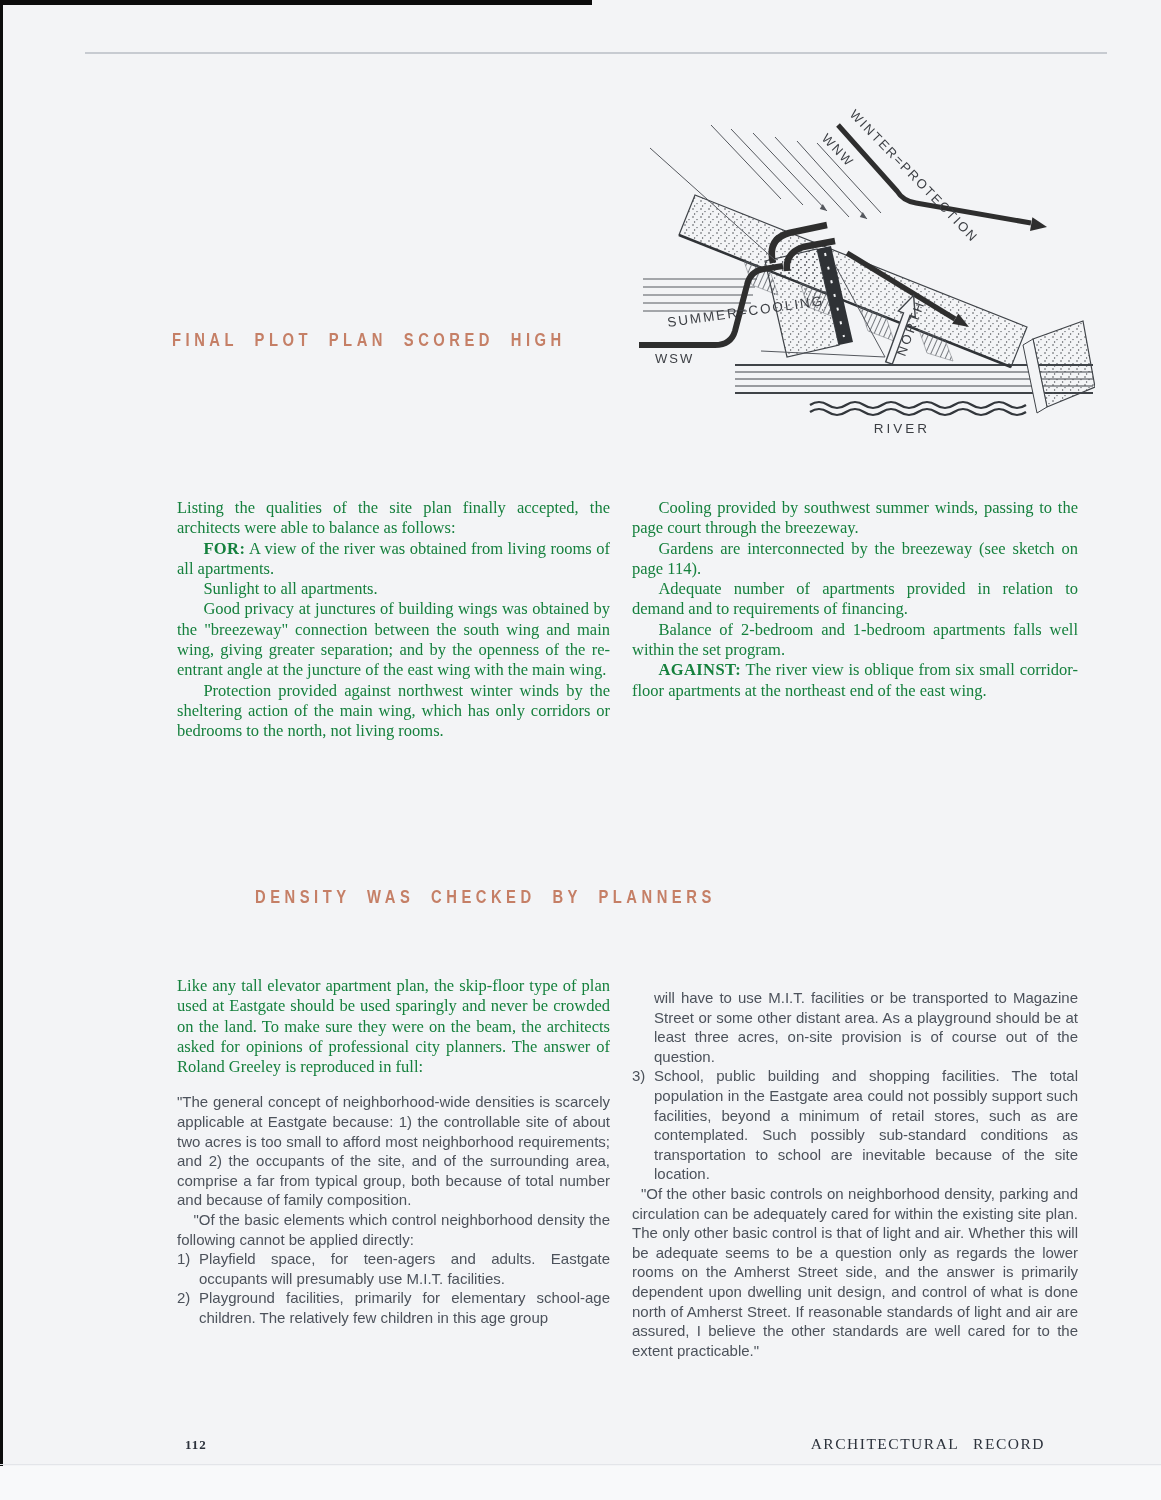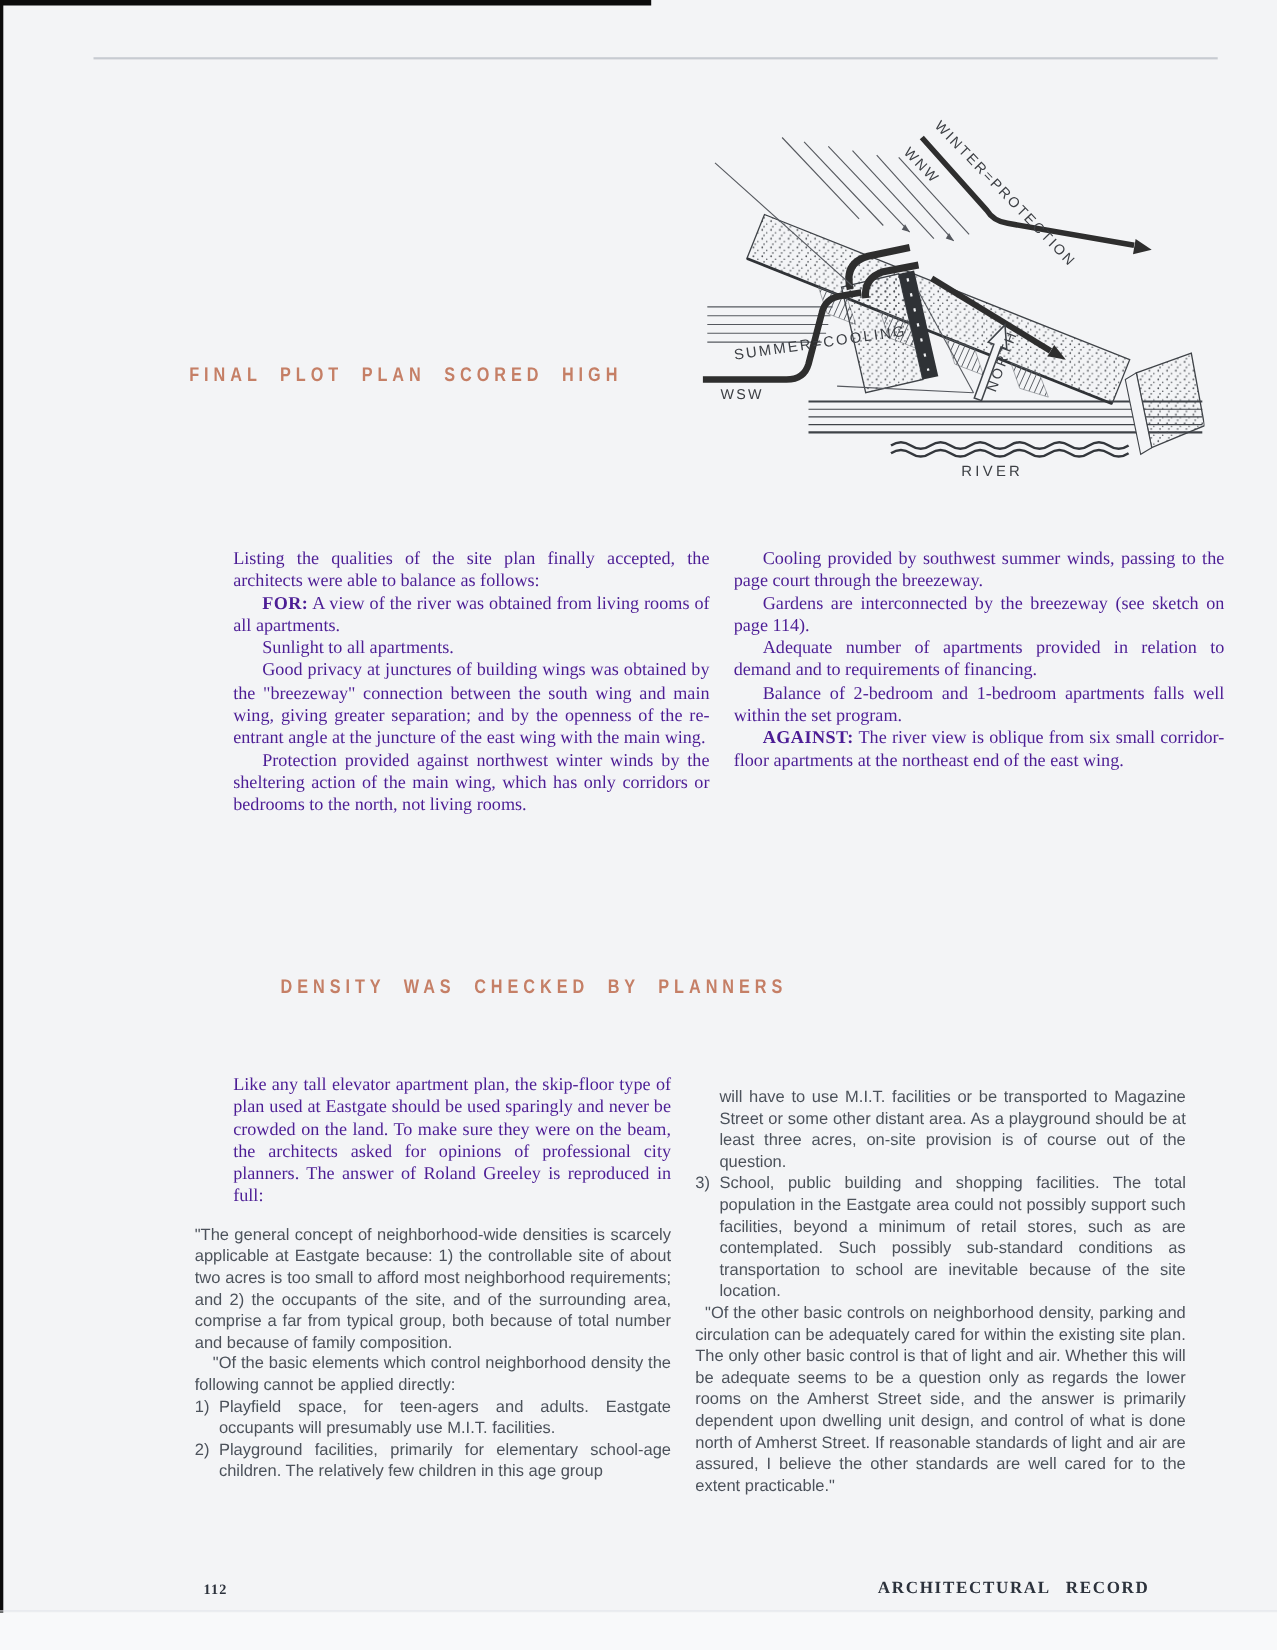--- a/index.html
+++ b/index.html
@@ -11,21 +11,21 @@
   .bottom-rule{position:absolute;left:0;top:1464px;width:1161px;height:1px;background:#e3e5e9;}
   .bottom-strip{position:absolute;left:0;top:1466px;width:1161px;height:34px;background:#f8f9fa;}
 
   .headline{position:absolute;font-family:"Liberation Sans",sans-serif;font-weight:700;
     font-size:18px;letter-spacing:5.5px;word-spacing:10px;color:#c57f66;
     transform:scaleX(0.82);transform-origin:left top;white-space:nowrap;}
   #h1{left:172px;top:330px;}
   #h2{left:255px;top:887px;}
 
   .col{position:absolute;text-align:justify;}
-  .serif{font-size:16.5px;line-height:20.3px;color:#4c1d95;margin-left:35px;}
+  .serif{font-size:16.5px;line-height:20.3px;color:#15803d;}
   .serif p{margin:0;text-indent:1.6em;}
   .serif p.first{text-indent:0;}
   .gap-before{margin-top:8px;}
   .lbl{font-weight:bold;letter-spacing:0.4px;}
   #sec1-left{left:177px;top:498px;width:433px;}
   #sec1-right{left:632px;top:498px;width:446px;}
   #sec2-left{left:177px;top:976px;width:433px;}
   #sec2-right{left:632px;top:976px;width:446px;margin-top:12px;}
 
   .sans{font-family:"Liberation Sans",sans-serif;font-size:15px;line-height:19.6px;color:#4c525b;text-align:justify;}
@@ -38,21 +38,21 @@
   .cont{padding-left:22px;}
   .em{}
 
   .diagram{position:absolute;left:635px;top:95px;width:460px;height:350px;}
   .diagram svg{display:block;}
   .dia-label{font-family:"Liberation Sans",sans-serif;fill:#3c3f44;}
 
   .footer-left{position:absolute;left:185px;top:1437px;font-family:"Liberation Serif",serif;
     font-weight:700;font-size:13px;letter-spacing:1px;color:#2c323c;}
   .footer-right{position:absolute;right:116px;top:1435px;font-family:"Liberation Serif",serif;
-    font-weight:700;font-size:15.5px;letter-spacing:1.5px;word-spacing:9px;color:#2c323c;white-space:nowrap;}
+    font-weight:400;font-size:15.5px;letter-spacing:1.5px;word-spacing:9px;color:#2c323c;white-space:nowrap;}
 </style>
 </head>
 <body>
 
 <div class="page">
   <div class="edge-top"></div>
   <div class="edge-left"></div>
   <div class="top-rule"></div>
 
   <div id="h1" class="headline">FINAL PLOT PLAN SCORED HIGH</div>

